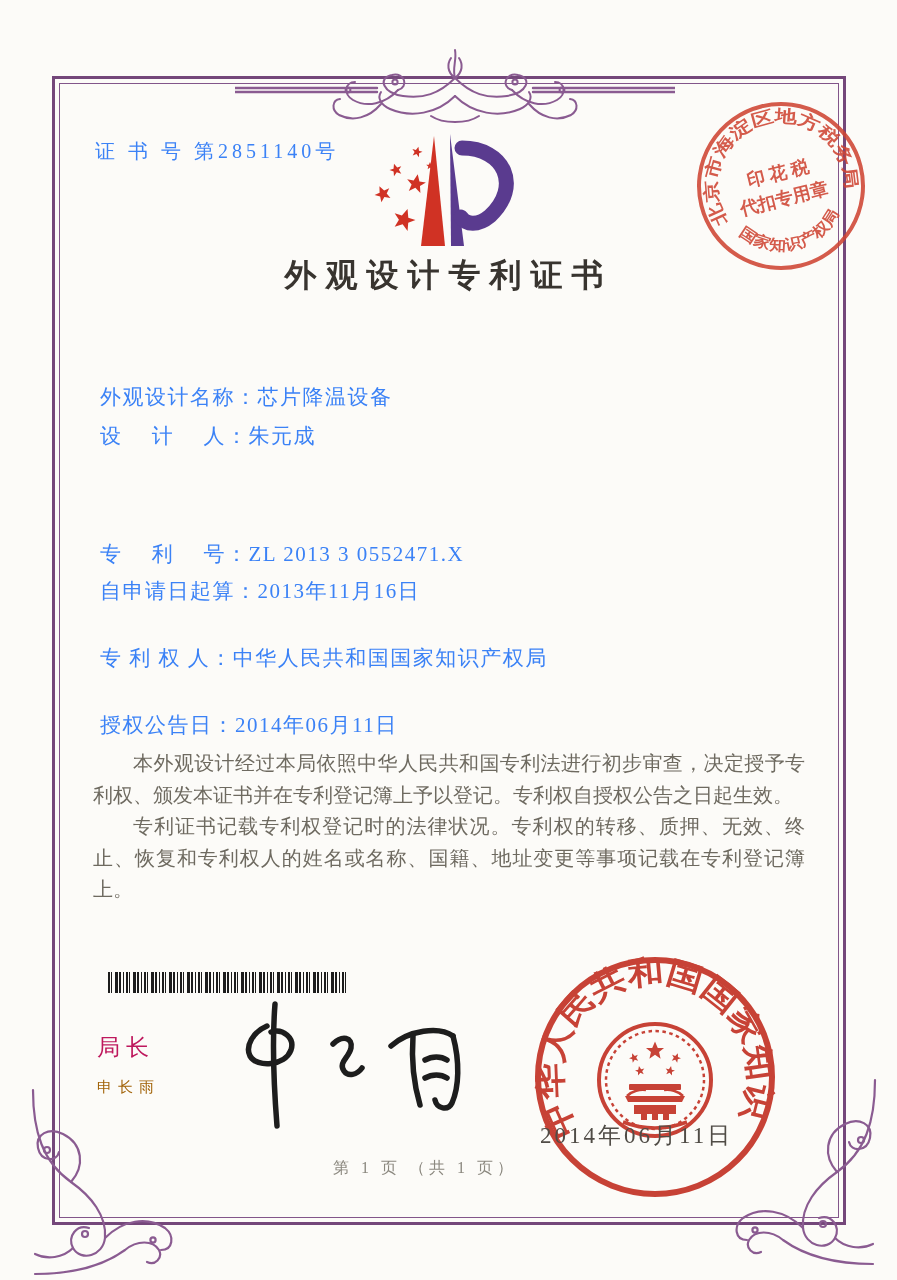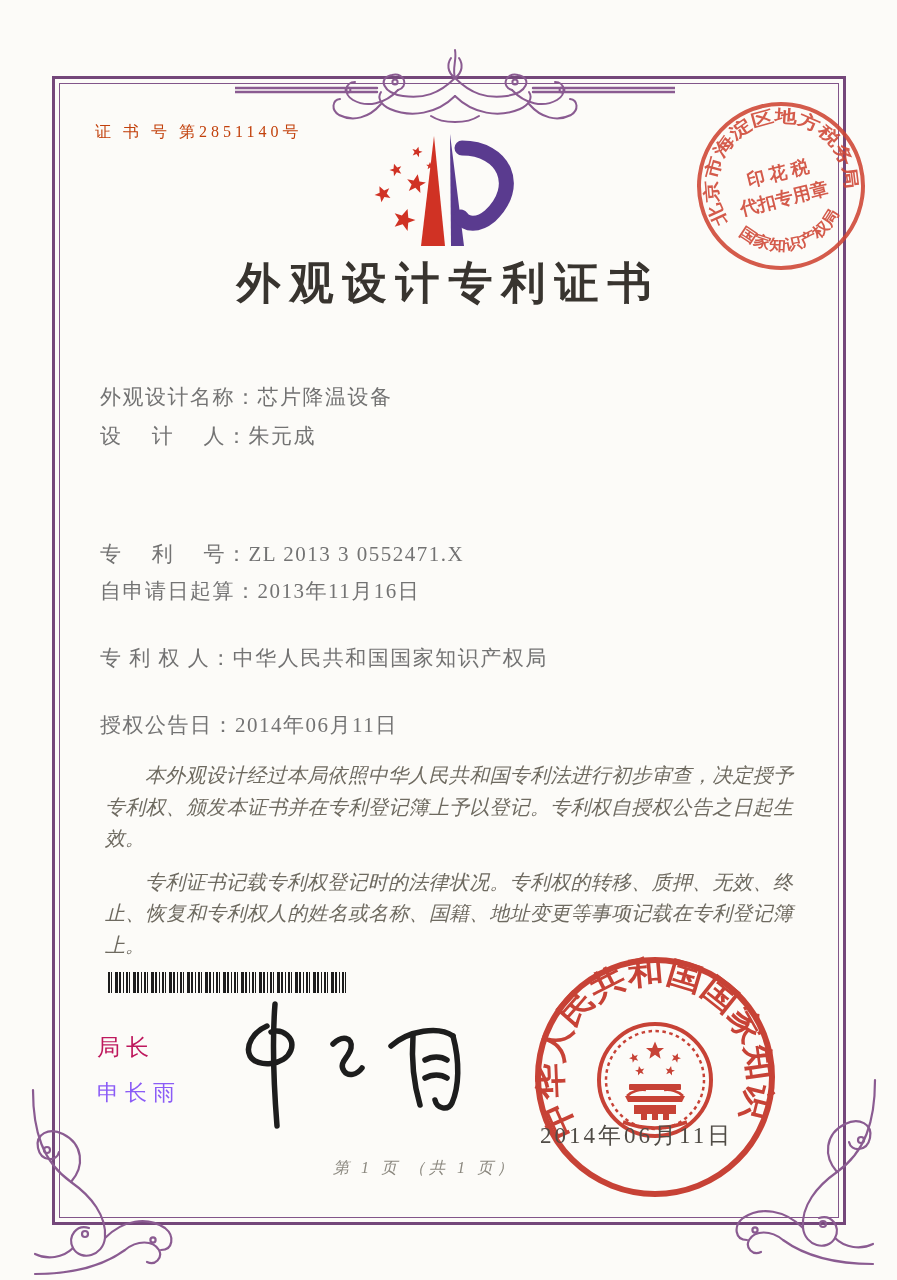--- a/index.html
+++ b/index.html
@@ -12,46 +12,46 @@
   
   .frame-outer{
     position:absolute;left:52px;top:76px;width:788px;height:1143px;
     border:3px solid #74477a;
   }
   .frame-inner{
     position:absolute;left:4px;top:4px;right:4px;bottom:4px;
     border:1.5px solid #82558a;
   }
   .cert-no{
-    left:95px;top:122px;font-size:16px;color:#c2410c;letter-spacing:4px;
+    left:95px;top:138px;font-size:20px;color:#3b82f6;letter-spacing:4px;
   }
   .title{
     left:0;right:0;top:254px;text-align:center;
-    font-size:44px;font-weight:bold;color:#38342f;letter-spacing:9px;
+    font-size:32px;font-weight:bold;color:#38342f;letter-spacing:9px;
   }
   .field{
-    left:100px;font-size:21px;color:#737373;letter-spacing:1.5px;white-space:nowrap;
+    left:100px;font-size:21px;color:#3b82f6;letter-spacing:1.5px;white-space:nowrap;
   }
   .body-text{
     left:93px;top:748px;width:712px;
     font-size:20px;line-height:31.5px;color:#6e6a60;text-align:justify;
   }
-  .body-text p{margin:12px;text-indent:2em;font-style:italic;}
+  .body-text p{margin:0;text-indent:2em;}
   .barcode{
     left:108px;top:972px;width:238px;height:21px;
     background:repeating-linear-gradient(90deg,
       #1c1c1c 0 2px,#fcfbf8 2px 3px,#1c1c1c 3px 4px,#fcfbf8 4px 7px,
       #1c1c1c 7px 10px,#fcfbf8 10px 11px,#1c1c1c 11px 13px,#fcfbf8 13px 15px,
       #1c1c1c 15px 16px,#fcfbf8 16px 18px);
   }
   .sig-title{left:97px;top:1032px;font-size:23px;color:#be185d;letter-spacing:6px;}
-  .sig-name{left:97px;top:1078px;font-size:22px;color:#8b5cf6;letter-spacing:6px;}
+  .sig-name{left:97px;top:1078px;font-size:15px;color:#a16207;letter-spacing:6px;}
   .footer{
     left:300px;top:1158px;width:250px;text-align:center;
-    font-size:16px;color:#8b887f;letter-spacing:4px;font-style:italic;
+    font-size:16px;color:#8b887f;letter-spacing:4px;
   }
   .tax-seal{left:690px;top:95px;opacity:.88;transform:rotate(-14deg);}
   .ipo-seal{left:528px;top:950px;opacity:.95;}
   .date-stamp{
     left:540px;top:1120px;font-size:23px;color:#504c46;letter-spacing:3px;z-index:5;
     font-family:"Liberation Serif",serif;
   }
   svg{display:block;}
 </style>
 </head>

